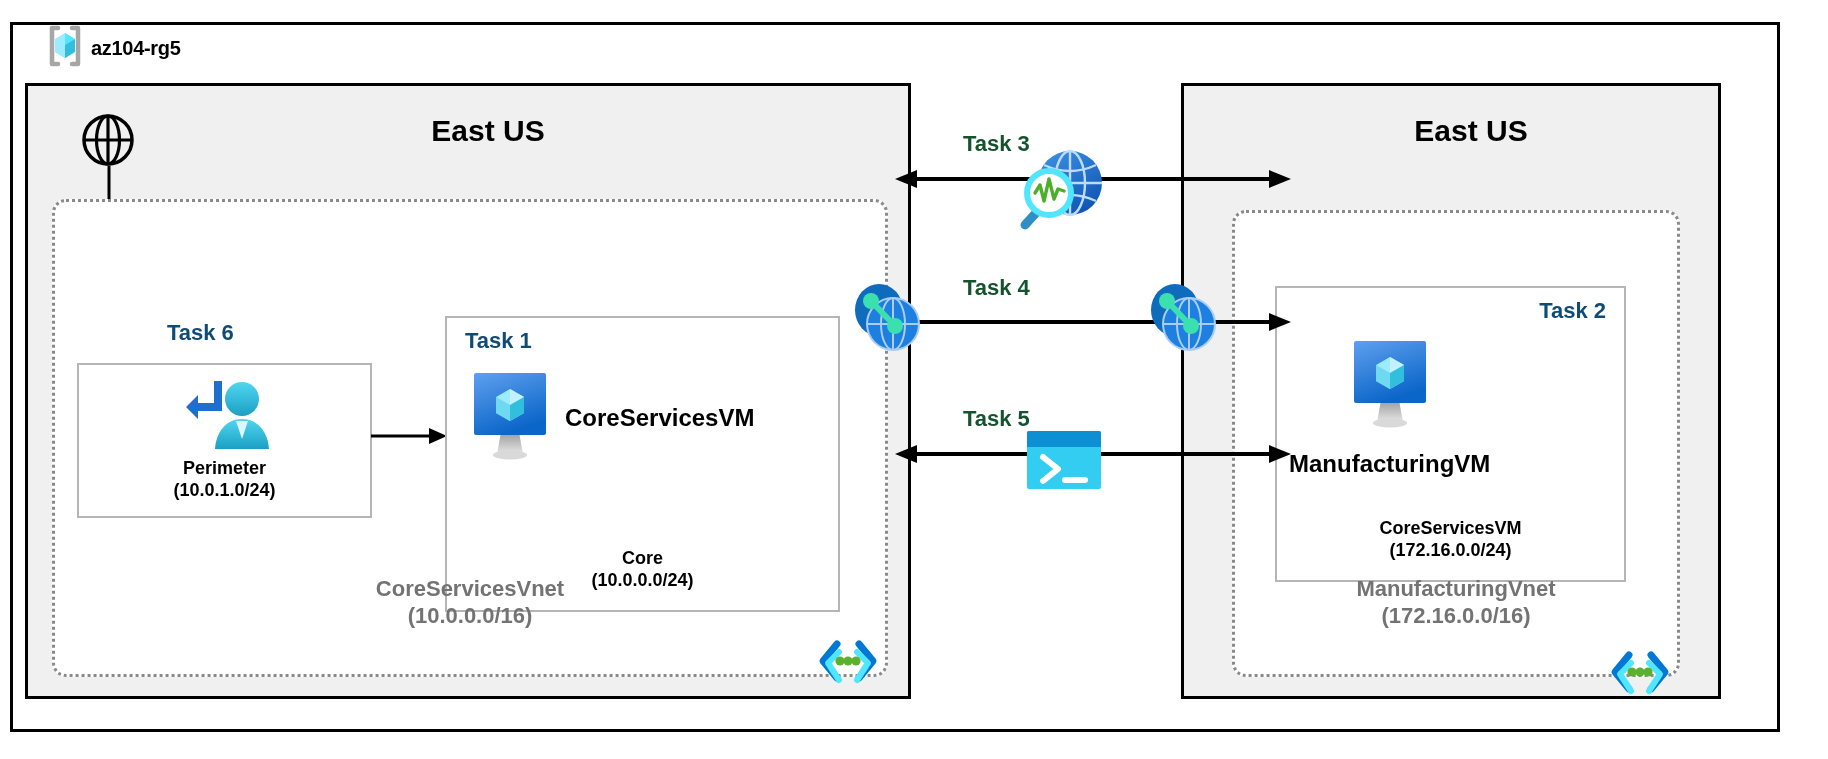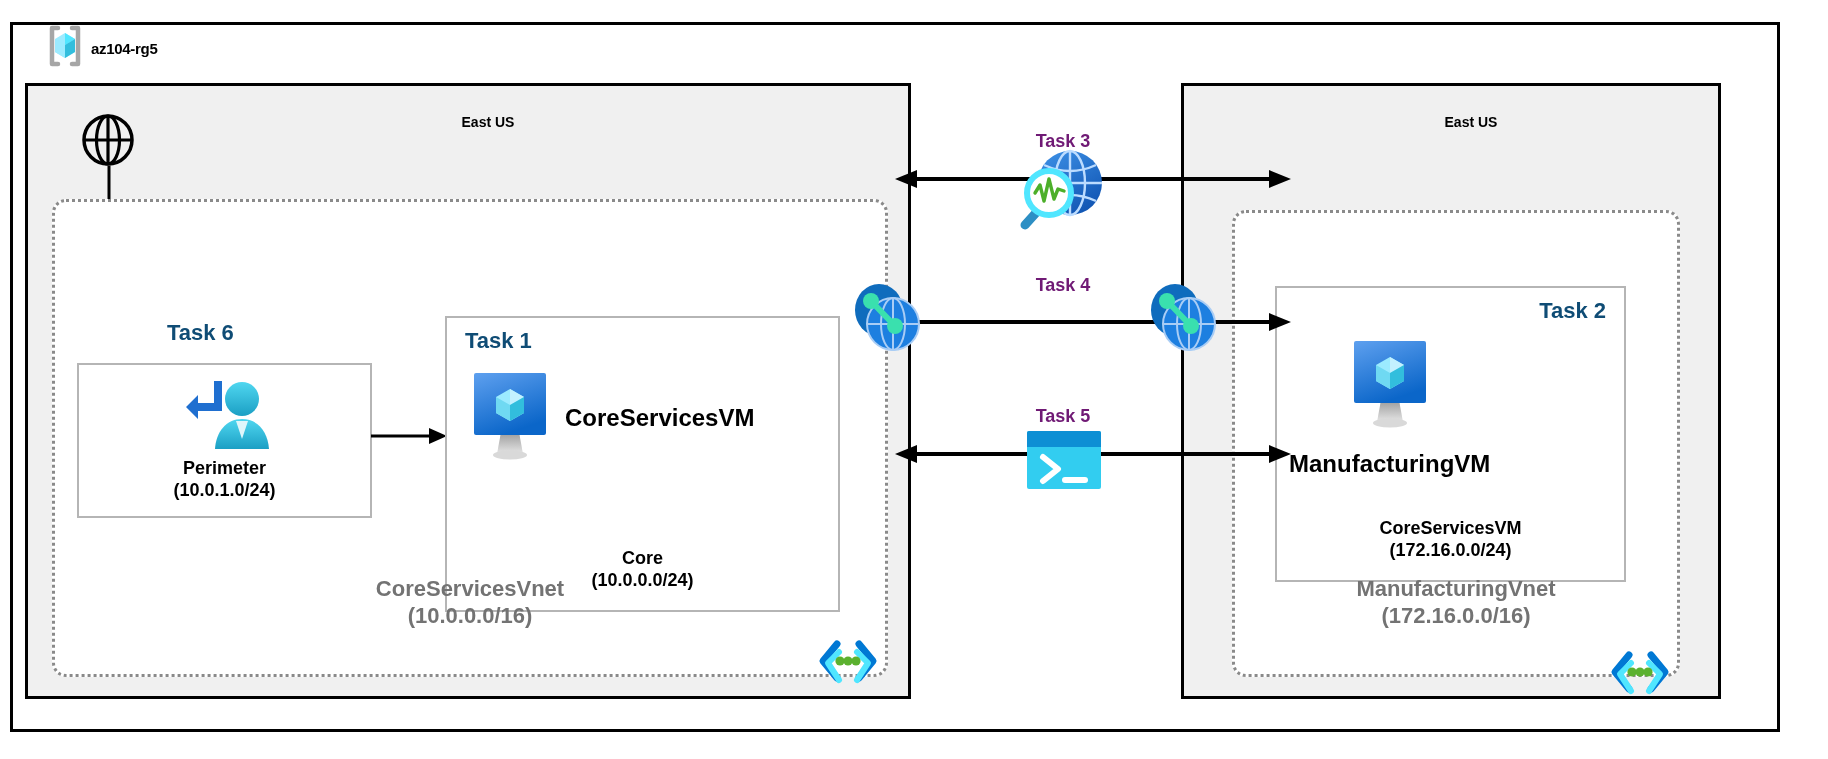--- a/index.html
+++ b/index.html
@@ -39,21 +39,21 @@
     top: 0px;
     height: 46px;
     display: flex;
     align-items: center;
     gap: 8px;
     background: #ffffff;
     padding: 0 10px 0 6px;
     z-index: 6;
   }
   .rg-title {
-    font-size: 15px;
+    font-size: 20px;
     font-weight: bold;
     color: #000000;
     letter-spacing: -0.3px;
     white-space: nowrap;
   }
 
   
   .region {
     position: absolute;
     background: #f0f0f0;
@@ -61,21 +61,21 @@
     box-sizing: border-box;
   }
   .region-left  { left: 12px;  top: 58px; width: 886px; height: 616px; }
   .region-right { left: 1168px; top: 58px; width: 540px; height: 616px; }
   .region-title {
     position: absolute;
     left: 0;
     right: 0;
     top: 28px;
     text-align: center;
-    font-size: 14px;
+    font-size: 30px;
     font-weight: bold;
     color: #000000;
     margin-left: 40px;
   }
 
   
   .vnet {
     position: absolute;
     background: #ffffff;
     border: 3px dotted #8a8a8a;
@@ -152,24 +152,23 @@
   .vm-name {
     font-size: 24px;
     font-weight: bold;
     color: #000000;
     white-space: nowrap;
   }
 
   
   .mid-task {
     position: absolute;
-    font-size: 18px;
-    font-weight: bold;
-    color: #701a75;
-    text-align: center;
+    font-size: 22px;
+    font-weight: bold;
+    color: #14532d;
     white-space: nowrap;
   }
   .mid-icon { position: absolute; }
 
   .arrow-svg { position: absolute; }
 
   .globe-black { position: absolute; }
 
   .code-icon { position: absolute; }
   .peer-icon { position: absolute; z-index: 5; }

